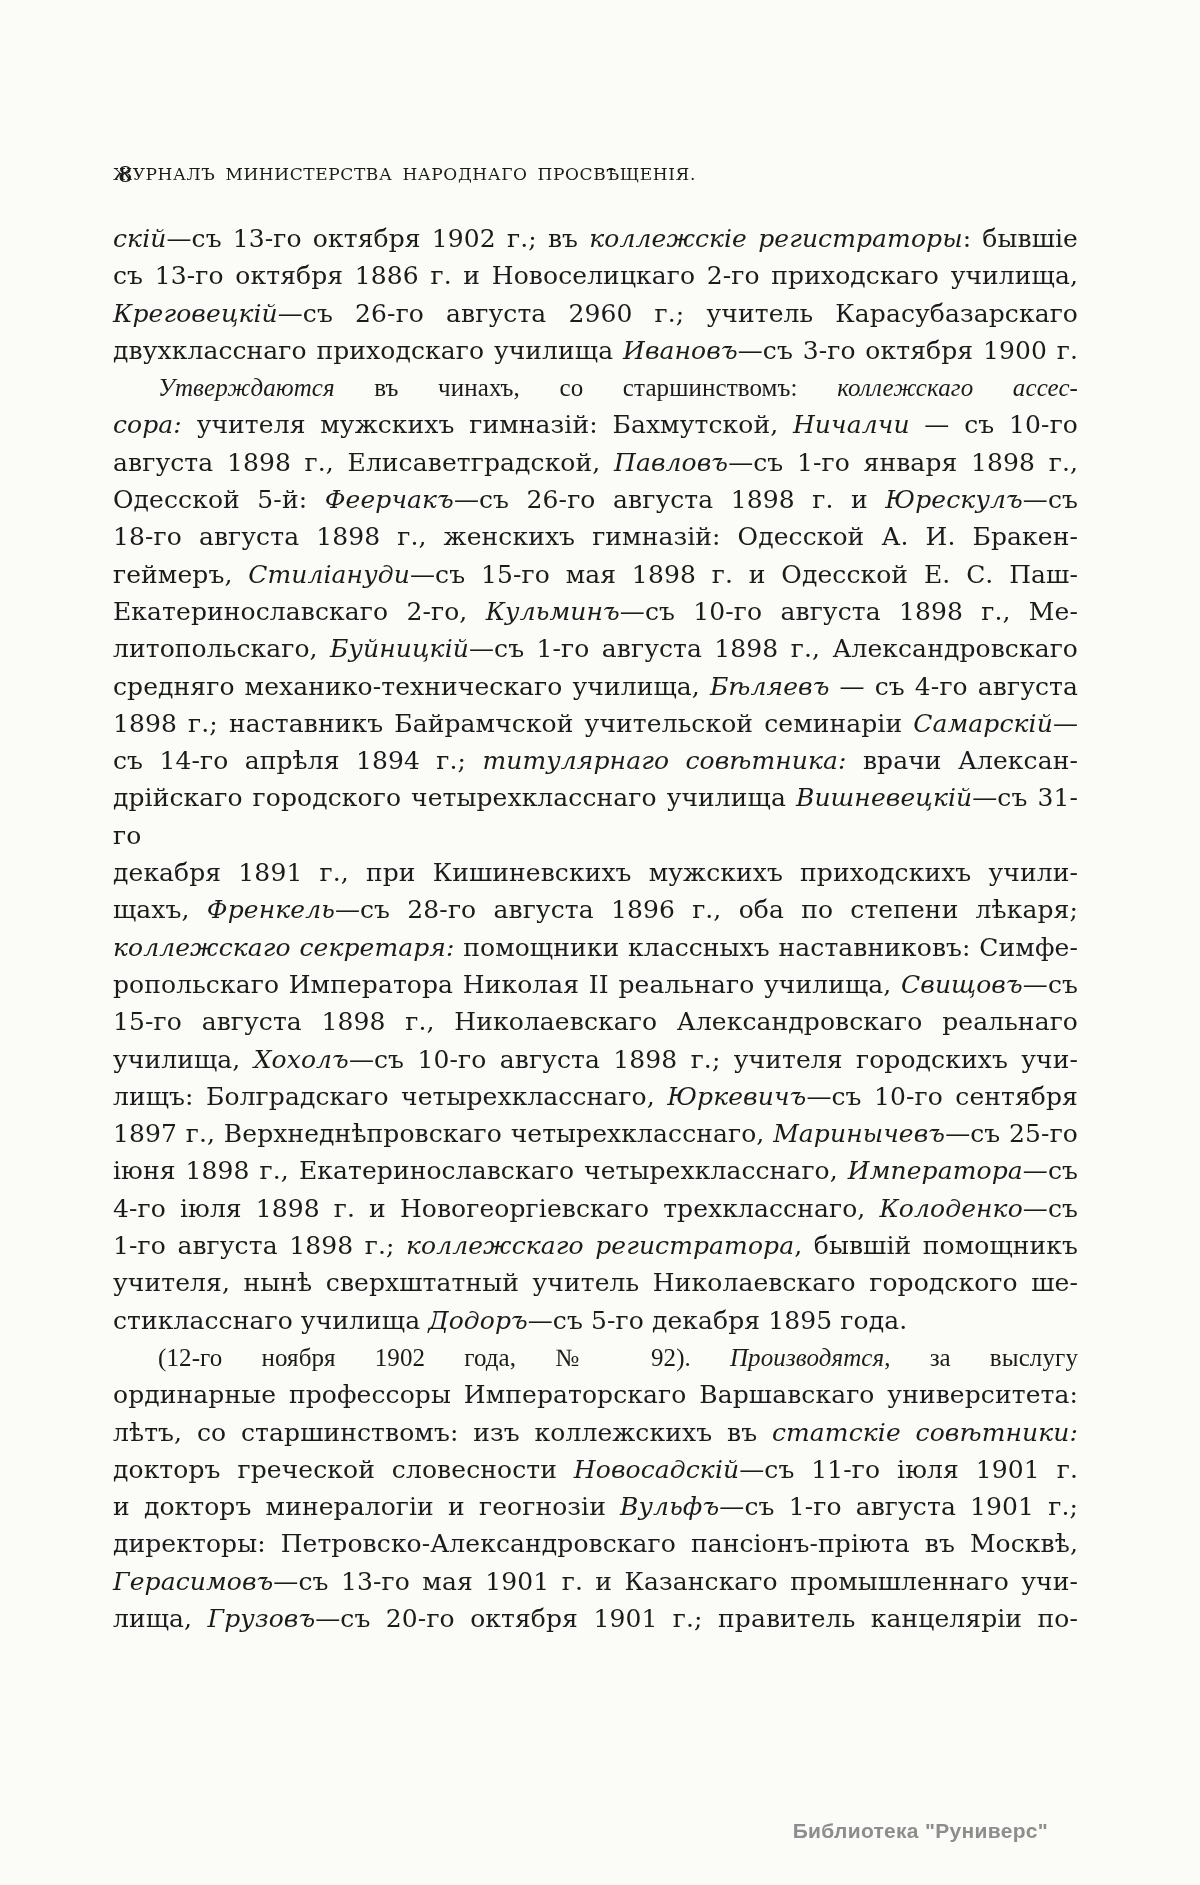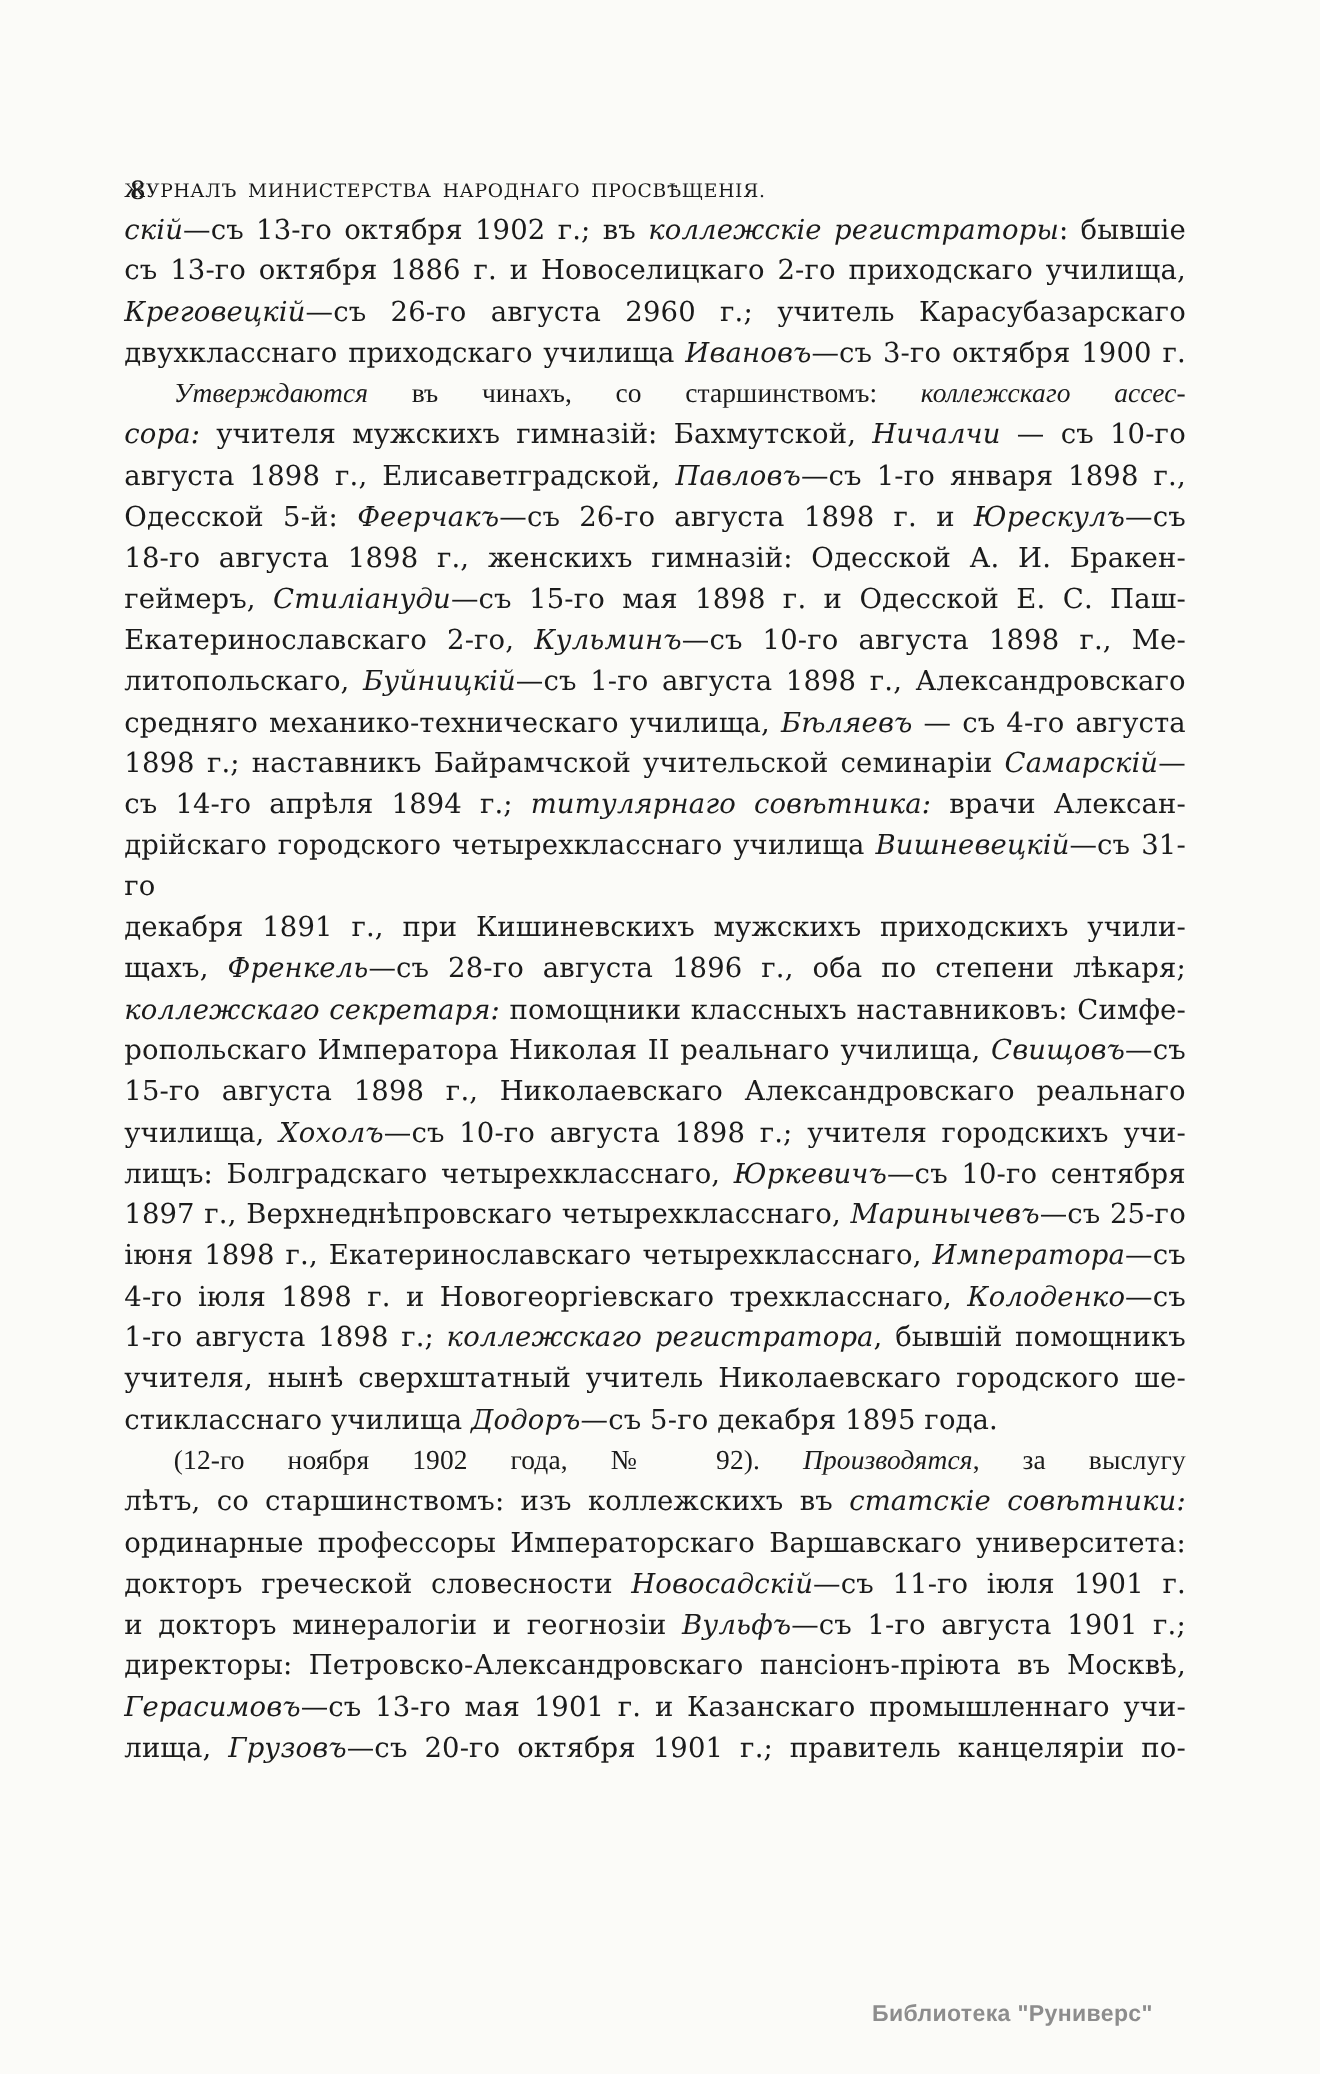--- a/index.html
+++ b/index.html
@@ -22,21 +22,21 @@
     font-size:23px;
   }
   .journal-title {
     text-align:left;
     font-size:17px;
     font-weight:normal;
     letter-spacing:0.6px;
     padding-top:4px;
     word-spacing:4px;
   }
-  .body-text { }
+  .body-text { margin-top:30px; }
   .line {
     font-size:25px;
     line-height:37.3px;
     text-align:justify;
     text-align-last:justify;
     letter-spacing:0.1px;
   }
   .line.indent { text-indent:45px;font-family:Liberation Serif, serif; }
   .line.no-just { text-align-last:left; }
   .line em { font-style:italic; }
@@ -82,22 +82,22 @@
       <div class="line"><span>15-го августа 1898 г., Николаевскаго Александровскаго реальнаго</span></div>
       <div class="line"><span>училища, </span><em>Хохолъ</em><span>—съ 10-го августа 1898 г.; учителя городскихъ учи-</span></div>
       <div class="line"><span>лищъ: Болградскаго четырехкласснаго, </span><em>Юркевичъ</em><span>—съ 10-го сентября</span></div>
       <div class="line"><span>1897 г., Верхнеднѣпровскаго четырехкласснаго, </span><em>Маринычевъ</em><span>—съ 25-го</span></div>
       <div class="line"><span>іюня 1898 г., Екатеринославскаго четырехкласснаго, </span><em>Императора</em><span>—съ</span></div>
       <div class="line"><span>4-го іюля 1898 г. и Новогеоргіевскаго трехкласснаго, </span><em>Колоденко</em><span>—съ</span></div>
       <div class="line"><span>1-го августа 1898 г.; </span><em>коллежскаго регистратора</em><span>, бывшій помощникъ</span></div>
       <div class="line"><span>учителя, нынѣ сверхштатный учитель Николаевскаго городского ше-</span></div>
       <div class="line no-just"><span>стикласснаго училища </span><em>Додоръ</em><span>—съ 5-го декабря 1895 года.</span></div>
       <div class="line indent"><span>(12-го ноября 1902 года, № 92). </span><em>Производятся</em><span>, за выслугу</span></div>
+      <div class="line"><span>ординарные профессоры Императорскаго Варшавскаго университета:</span></div>
       <div class="line"><span>лѣтъ, со старшинствомъ: изъ коллежскихъ въ </span><em>статскіе совѣтники:</em></div>
-      <div class="line"><span>ординарные профессоры Императорскаго Варшавскаго университета:</span></div>
       <div class="line"><span>докторъ греческой словесности </span><em>Новосадскій</em><span>—съ 11-го іюля 1901 г.</span></div>
       <div class="line"><span>и докторъ минералогіи и геогнозіи </span><em>Вульфъ</em><span>—съ 1-го августа 1901 г.;</span></div>
       <div class="line"><span>директоры: Петровско-Александровскаго пансіонъ-пріюта въ Москвѣ,</span></div>
       <div class="line"><em>Герасимовъ</em><span>—съ 13-го мая 1901 г. и Казанскаго промышленнаго учи-</span></div>
       <div class="line"><span>лища, </span><em>Грузовъ</em><span>—съ 20-го октября 1901 г.; правитель канцеляріи по-</span></div>
     </div>
 </div>
 
 <div class="watermark">Библиотека "Руниверс"</div>
 

